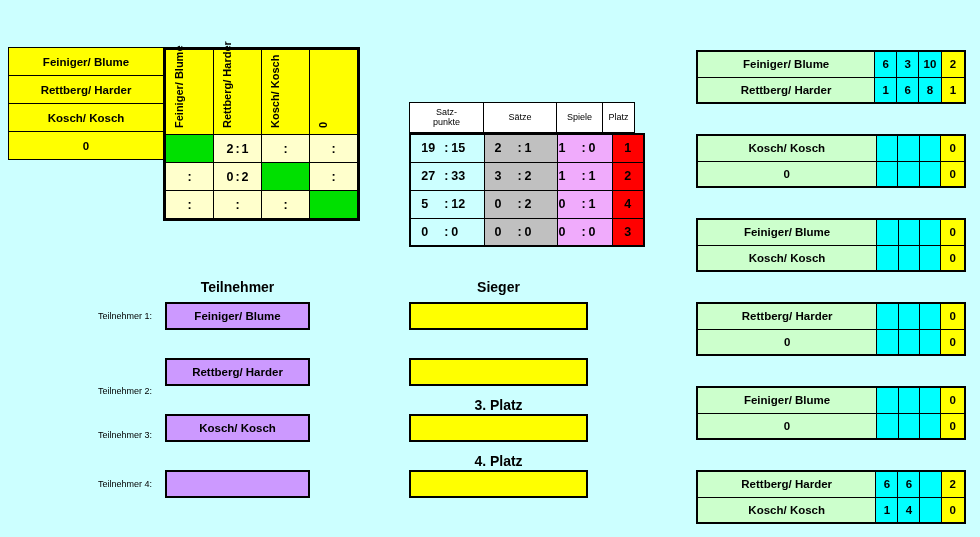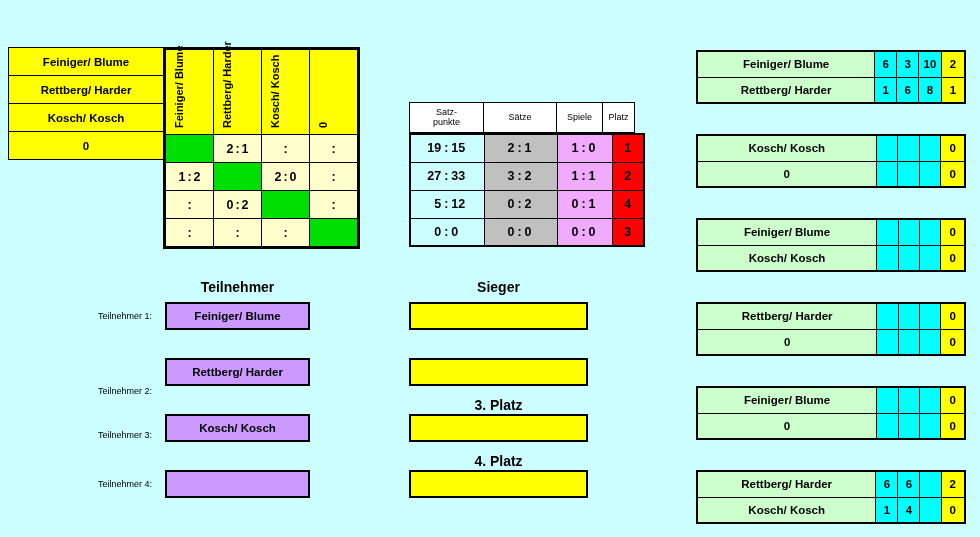--- a/index.html
+++ b/index.html
@@ -79,21 +79,21 @@
   }
   .w-sp { width: 74px; }
   .w-sa { width: 73px; }
   .w-spiele { width: 46px; }
   .w-platz { width: 32px; }
   .bg-sp { background: #ccffff; }
   .bg-sa { background: #c0c0c0; }
   .bg-spiele { background: #f0abfc; }
   .bg-platz { background: #ff0000; color: #ffffff; }
   .statbodyframe { border: 2px solid #000; }
-  .sc .l { display:inline-block; width: 20px; text-align: right; }
+  .sc .l { display:inline-block; width: 20px; text-align: left; }
   .sc .c { display:inline-block; width: 10px; text-align: center; }
   .sc .r { display:inline-block; width: 22px; text-align: left; }
 
   
   .sec-title {
     position: absolute;
     font-size: 14px; font-weight: bold; color: #000;
     text-align: center;
   }
   .tn-label {
@@ -186,26 +186,20 @@
               <span>0</span>
             </td>
       </tr>
       <tr>
         <td class="mcell diag"></td>
         <td class="mcell"><span class="l">2</span><span class="c">:</span><span class="r">1</span></td>
         <td class="mcell"><span class="l"></span><span class="c">:</span><span class="r"></span></td>
         <td class="mcell"><span class="l"></span><span class="c">:</span><span class="r"></span></td>
       </tr>
       <tr>
-        <td class="mcell"><span class="l">1</span><span class="c">:</span><span class="r">2</span></td>
-        <td class="mcell diag"></td>
-        <td class="mcell"><span class="l">2</span><span class="c">:</span><span class="r">0</span></td>
-        <td class="mcell"><span class="l"></span><span class="c">:</span><span class="r"></span></td>
-      </tr>
-      <tr>
         <td class="mcell"><span class="l"></span><span class="c">:</span><span class="r"></span></td>
         <td class="mcell"><span class="l">0</span><span class="c">:</span><span class="r">2</span></td>
         <td class="mcell diag"></td>
         <td class="mcell"><span class="l"></span><span class="c">:</span><span class="r"></span></td>
       </tr>
       <tr>
         <td class="mcell"><span class="l"></span><span class="c">:</span><span class="r"></span></td>
         <td class="mcell"><span class="l"></span><span class="c">:</span><span class="r"></span></td>
         <td class="mcell"><span class="l"></span><span class="c">:</span><span class="r"></span></td>
         <td class="mcell diag"></td>

